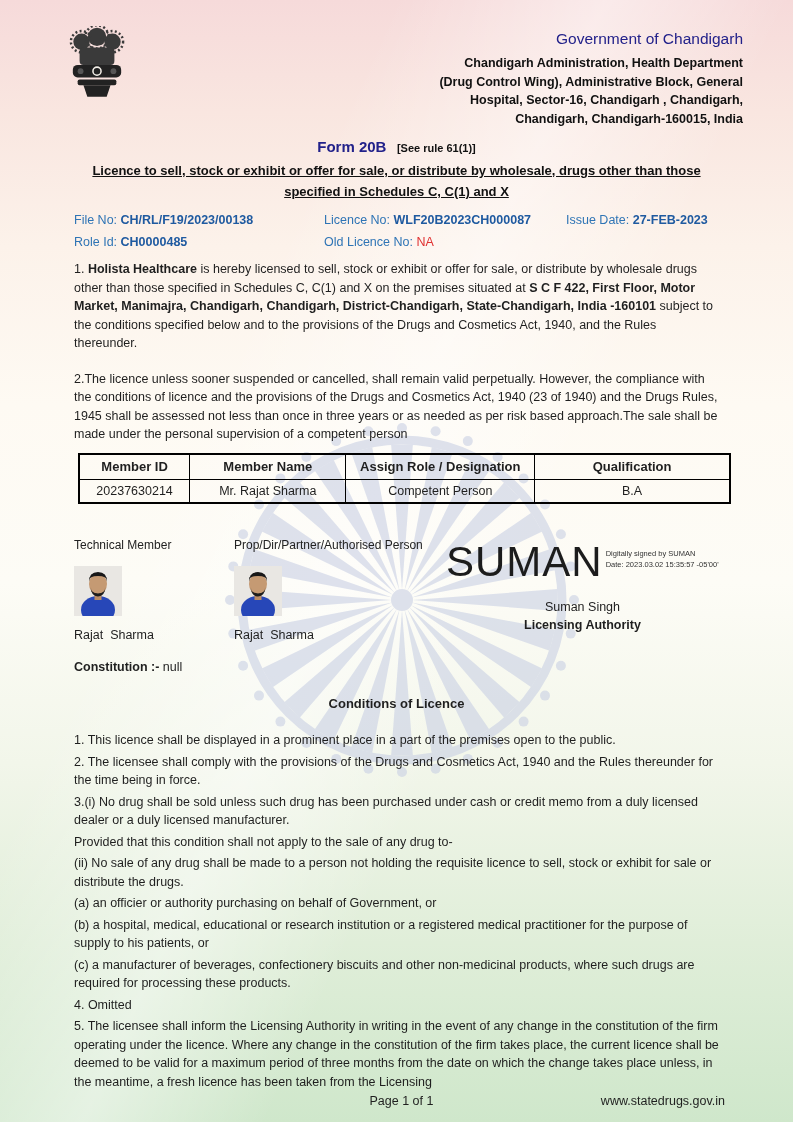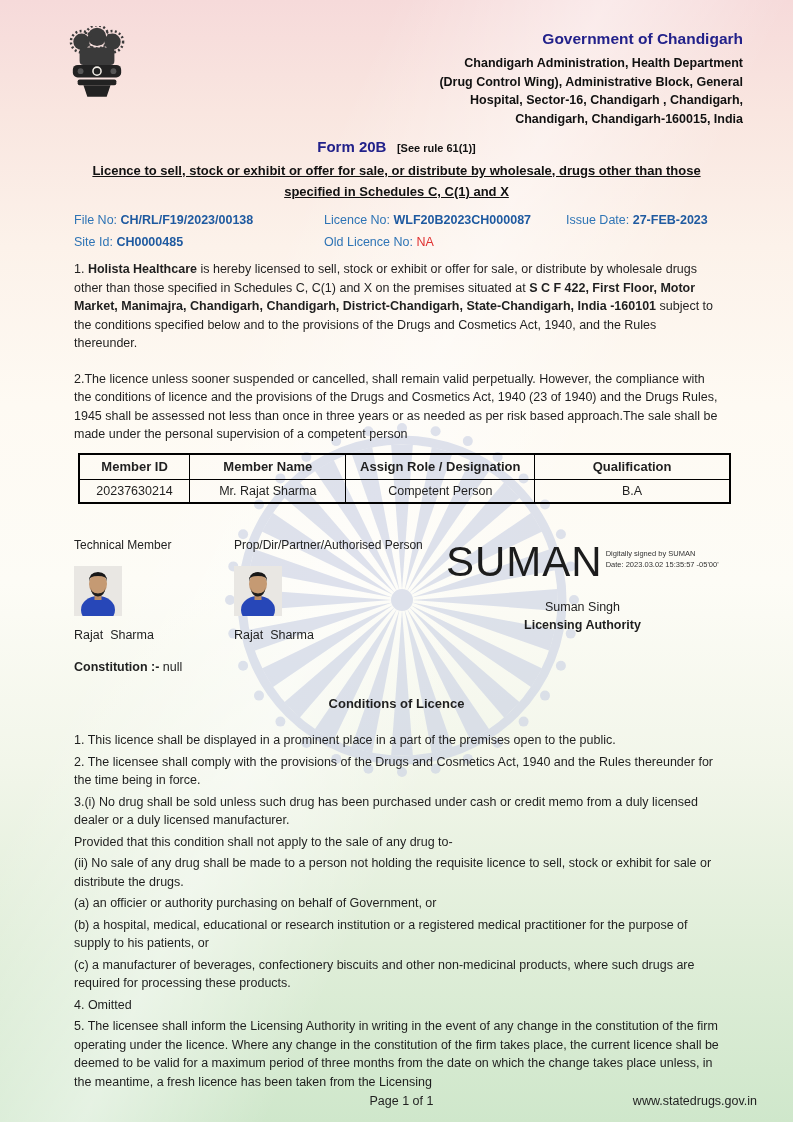--- a/index.html
+++ b/index.html
@@ -26,21 +26,21 @@
   .watermark polygon, .watermark circle { fill:#c9d0e4; }
   .watermark .rim { fill:none; stroke:#c9d0e4; stroke-width:9; }
   
   .content { position:relative; z-index:1; padding:26px 50px 0 50px; }
   .inner { margin:0 24px; }
 
   
   .hdr { display:flex; align-items:flex-start; }
   .emblem { margin-left:18px; flex:0 0 auto; }
   .hdr-text { flex:1; text-align:right; padding-top:4px; }
-  .gov-title { color:#22218a; font-size:15.5px; font-weight:bold; margin-bottom:6px; }
+  .gov-title { color:#22218a; font-size:15.5px; font-weight:normal; margin-bottom:6px; }
   .addr-line { font-size:12.5px; font-weight:bold; color:#111; line-height:18.5px; }
 
   
   .form-title-row { text-align:center; margin-top:10px; }
   .form-no { color:#22218a; font-size:15px; font-weight:bold; }
   .form-rule { color:#111; font-size:11px; font-weight:bold; margin-left:6px; }
   .form-sub {
     text-align:center; font-size:13px; font-weight:bold; color:#111;
     text-decoration:underline; margin:4px auto 0 auto; width:660px; line-height:21px;
   }
@@ -92,21 +92,21 @@
   
   .cond-title { text-align:center; font-size:13px; font-weight:bold; margin-top:22px; }
   .cond-list { margin-top:20px; }
   .cond-item { font-size:12.5px; line-height:18.5px; margin-bottom:3px; }
 
   
   .footer {
     position:absolute; bottom:14px; left:0; width:100%; z-index:1; font-size:12.5px;
   }
   .footer .page-no { position:absolute; bottom:0; left:0; width:100%; text-align:center;padding-left:10px; }
-  .footer .site { position:absolute; bottom:0; right:36px; }
+  .footer .site { position:absolute; bottom:0; right:68px; }
 </style>
 </head>
 <body>
 
 <div class="page">
 
   <div class="watermark">
     <svg id="chakra-svg" viewBox="-185 -185 370 370" xmlns="http://www.w3.org/2000/svg">
       <circle class="rim" r="160"></circle>
       <circle r="11"></circle>
@@ -217,21 +217,21 @@
           </div>
           <div class="m-col2">
             <span class="m-label">Licence No: </span><span class="m-value">WLF20B2023CH000087</span>
           </div>
           <div class="m-col3">
             <span class="m-label">Issue Date: </span><span class="m-value">27-FEB-2023</span>
           </div>
         </div>
         <div class="meta-row">
           <div class="m-col1">
-            <span class="m-label">Site Id: </span><span class="m-value">CH0000485</span>
+            <span class="m-label">Role Id: </span><span class="m-value">CH0000485</span>
           </div>
           <div class="m-col2">
             <span class="m-label">Old Licence No: </span><span class="m-red">NA</span>
           </div>
           <div class="m-col3"></div>
         </div>
       </div>
 
       <div class="para p1">
         <span>1. </span><span class="b">Holista Healthcare</span><span> is hereby licensed to sell, stock or exhibit or offer for sale, or distribute by wholesale drugs other than those specified in Schedules C, C(1) and X on the premises situated at </span><span class="b">S C F 422, First Floor, Motor Market, Manimajra, Chandigarh, Chandigarh, District-Chandigarh, State-Chandigarh, India -160101</span><span> subject to the conditions specified below and to the provisions of the Drugs and Cosmetics Act, 1940, and the Rules thereunder.</span>

